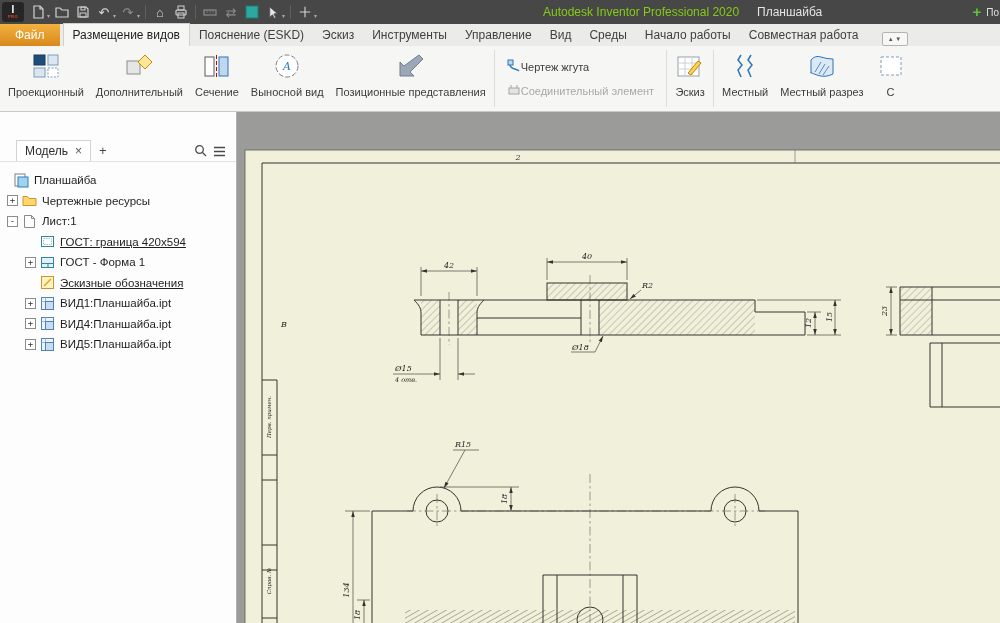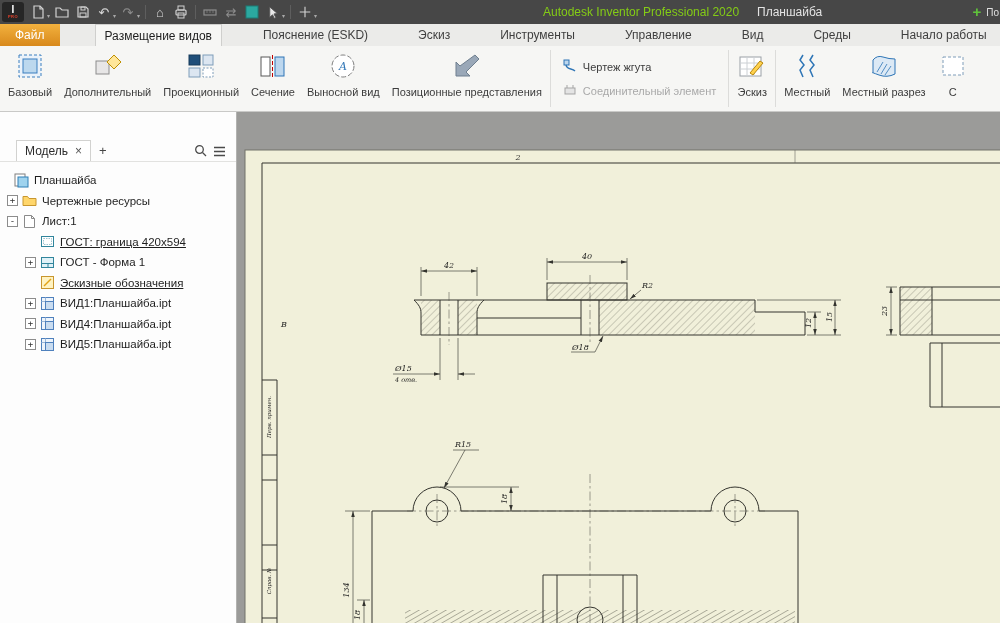--- a/index.html
+++ b/index.html
@@ -20,37 +20,37 @@
   .applogo-i { color:#fff; font-size:10px; font-weight:bold; line-height:9px; }
   .applogo-pro { color:#e8402a; font-size:4px; font-weight:bold; line-height:5px; letter-spacing:.5px; }
   .tb-title { position:absolute; left:543px; top:0; line-height:24px; color:#84cc16; font-size:12px; }
   .tb-doc { position:absolute; left:757px; top:0; line-height:24px; color:#e4e4e4; font-size:12px; }
   .tb-right { position:absolute; right:0; top:0; height:24px; display:flex; align-items:center; gap:5px; padding-right:1px; }
   .plus-green { color:#5fc33a; font-size:15px; font-weight:bold; line-height:24px; }
   .tb-help { color:#e0e0e0; font-size:10px; }
 
   
   .tabbar { position:absolute; top:24px; left:0; right:0; height:22px; background:#ebebe9;
-    display:flex; align-items:flex-start; font-size:12px; color:#3f3f3f;gap:32px; }
+    display:flex; align-items:flex-end; font-size:12px; color:#3f3f3f; }
   .tab { padding:0 9px; line-height:22px; white-space:nowrap; }
   .tab.file { background:linear-gradient(#f2b13e,#d8891c); color:#fff; padding:0 15px; margin-right:3px; }
   .tab.active { background:#f6f6f4; border:1px solid #cfcfcd; border-bottom:none; color:#1e1e1e; }
   .ribbon-toggle { margin-left:14px; margin-top:4px; width:26px; height:14px; border:1px solid #b3b3b1;
     background:#f7f7f5; border-radius:2px; font-size:6px; color:#555; text-align:center; line-height:12px; }
 
   
   .ribbon { position:absolute; top:46px; left:0; right:0; height:66px; background:#f6f6f4;
     border-bottom:1px solid #c9c9c7; display:flex; align-items:stretch; overflow:hidden; padding-left:2px; }
   .rbtn { display:flex; flex-direction:column; align-items:center; padding:3px 6px 0; font-size:11px;
     color:#3c3c3c; white-space:nowrap; }
   .rbtn .ric { height:36px; display:flex; align-items:center; }
   .rbtn .rlabel { margin-top:1px; }
   .rsep { width:1px; background:#dcdcda; margin:4px 2px; }
   .rstack { display:flex; flex-direction:column; justify-content:center; gap:8px; padding:0 10px; }
-  .rsmall { display:flex; align-items:center; gap:6px; font-size:11px; color:#3c3c3c; white-space:nowrap; }
+  .rsmall { display:flex; align-items:center; gap:0; font-size:11px; color:#3c3c3c; white-space:nowrap; }
   .rsmall.disabled { color:#a9a9a9; }
 
   
   .browser { position:absolute; top:112px; left:0; width:237px; bottom:0; background:#fdfdfd;
     border-right:1px solid #b2b2b0; }
   .bhead { position:relative; height:50px; border-bottom:1px solid #e2e2e0; }
   .btabrow { position:absolute; left:4px; right:4px; bottom:0; height:24px; display:flex; align-items:flex-end;padding-left:12px; }
   .btab { display:flex; align-items:center; gap:7px; padding:3px 8px; border:1px solid #d2d2d0;
     border-bottom:none; background:#fff; font-size:12px; color:#2c2c2c; }
   .bx { color:#555; font-size:12px; }
@@ -169,45 +169,36 @@
     <div class="tab">Среды</div>
     <div class="tab">Начало работы</div>
     <div class="tab">Совместная работа</div>
     <div class="ribbon-toggle">▲ ▼</div>
   </div>
 
   <div class="ribbon">
     <div class="rbtn">
       <span class="ric">
         <svg width="30" height="30" viewBox="0 0 30 30">
-            <rect x="4" y="3" width="22" height="22" fill="#eaf2fa" stroke="#3a7ebf" stroke-dasharray="3 2"></rect>
-            <rect x="8" y="7" width="14" height="14" fill="#bcd8ee" stroke="#3a7ebf"></rect>
-          </svg>
-      </span>
-      <span class="rlabel">Базовый</span>
-    </div>
-    <div class="rbtn">
-      <span class="ric">
-        <svg width="30" height="30" viewBox="0 0 30 30">
-            <rect x="3" y="9" width="13" height="13" fill="#e7e6e6" stroke="#8c8c8c"></rect>
-            <polygon points="21,3 28,10 21,17 14,10" fill="#ffe699" stroke="#bf9000"></polygon>
-          </svg>
-      </span>
-      <span class="rlabel">Дополнительный</span>
-    </div>
-    <div class="rbtn">
-      <span class="ric">
-        <svg width="30" height="30" viewBox="0 0 30 30">
             <rect x="3" y="3" width="11" height="10" fill="#1f4e79" stroke="#163a5a"></rect>
             <rect x="17" y="3" width="10" height="10" fill="#dce6f1" stroke="#7f9db9"></rect>
             <rect x="3" y="16" width="11" height="9" fill="#dce6f1" stroke="#7f9db9"></rect>
             <rect x="17" y="16" width="10" height="9" fill="#fff" stroke="#7f9db9" stroke-dasharray="2 1.5"></rect>
           </svg>
       </span>
       <span class="rlabel">Проекционный</span>
+    </div>
+    <div class="rbtn">
+      <span class="ric">
+        <svg width="30" height="30" viewBox="0 0 30 30">
+            <rect x="3" y="9" width="13" height="13" fill="#e7e6e6" stroke="#8c8c8c"></rect>
+            <polygon points="21,3 28,10 21,17 14,10" fill="#ffe699" stroke="#bf9000"></polygon>
+          </svg>
+      </span>
+      <span class="rlabel">Дополнительный</span>
     </div>
     <div class="rbtn">
       <span class="ric">
         <svg width="30" height="30" viewBox="0 0 30 30">
             <rect x="3" y="5" width="9" height="19" fill="#fff" stroke="#595959"></rect>
             <line x1="14.5" y1="3" x2="14.5" y2="26" stroke="#c00000" stroke-dasharray="4 2"></line>
             <rect x="17" y="5" width="9" height="19" fill="#bdd7ee" stroke="#2e75b6"></rect>
           </svg>
       </span>
       <span class="rlabel">Сечение</span>

